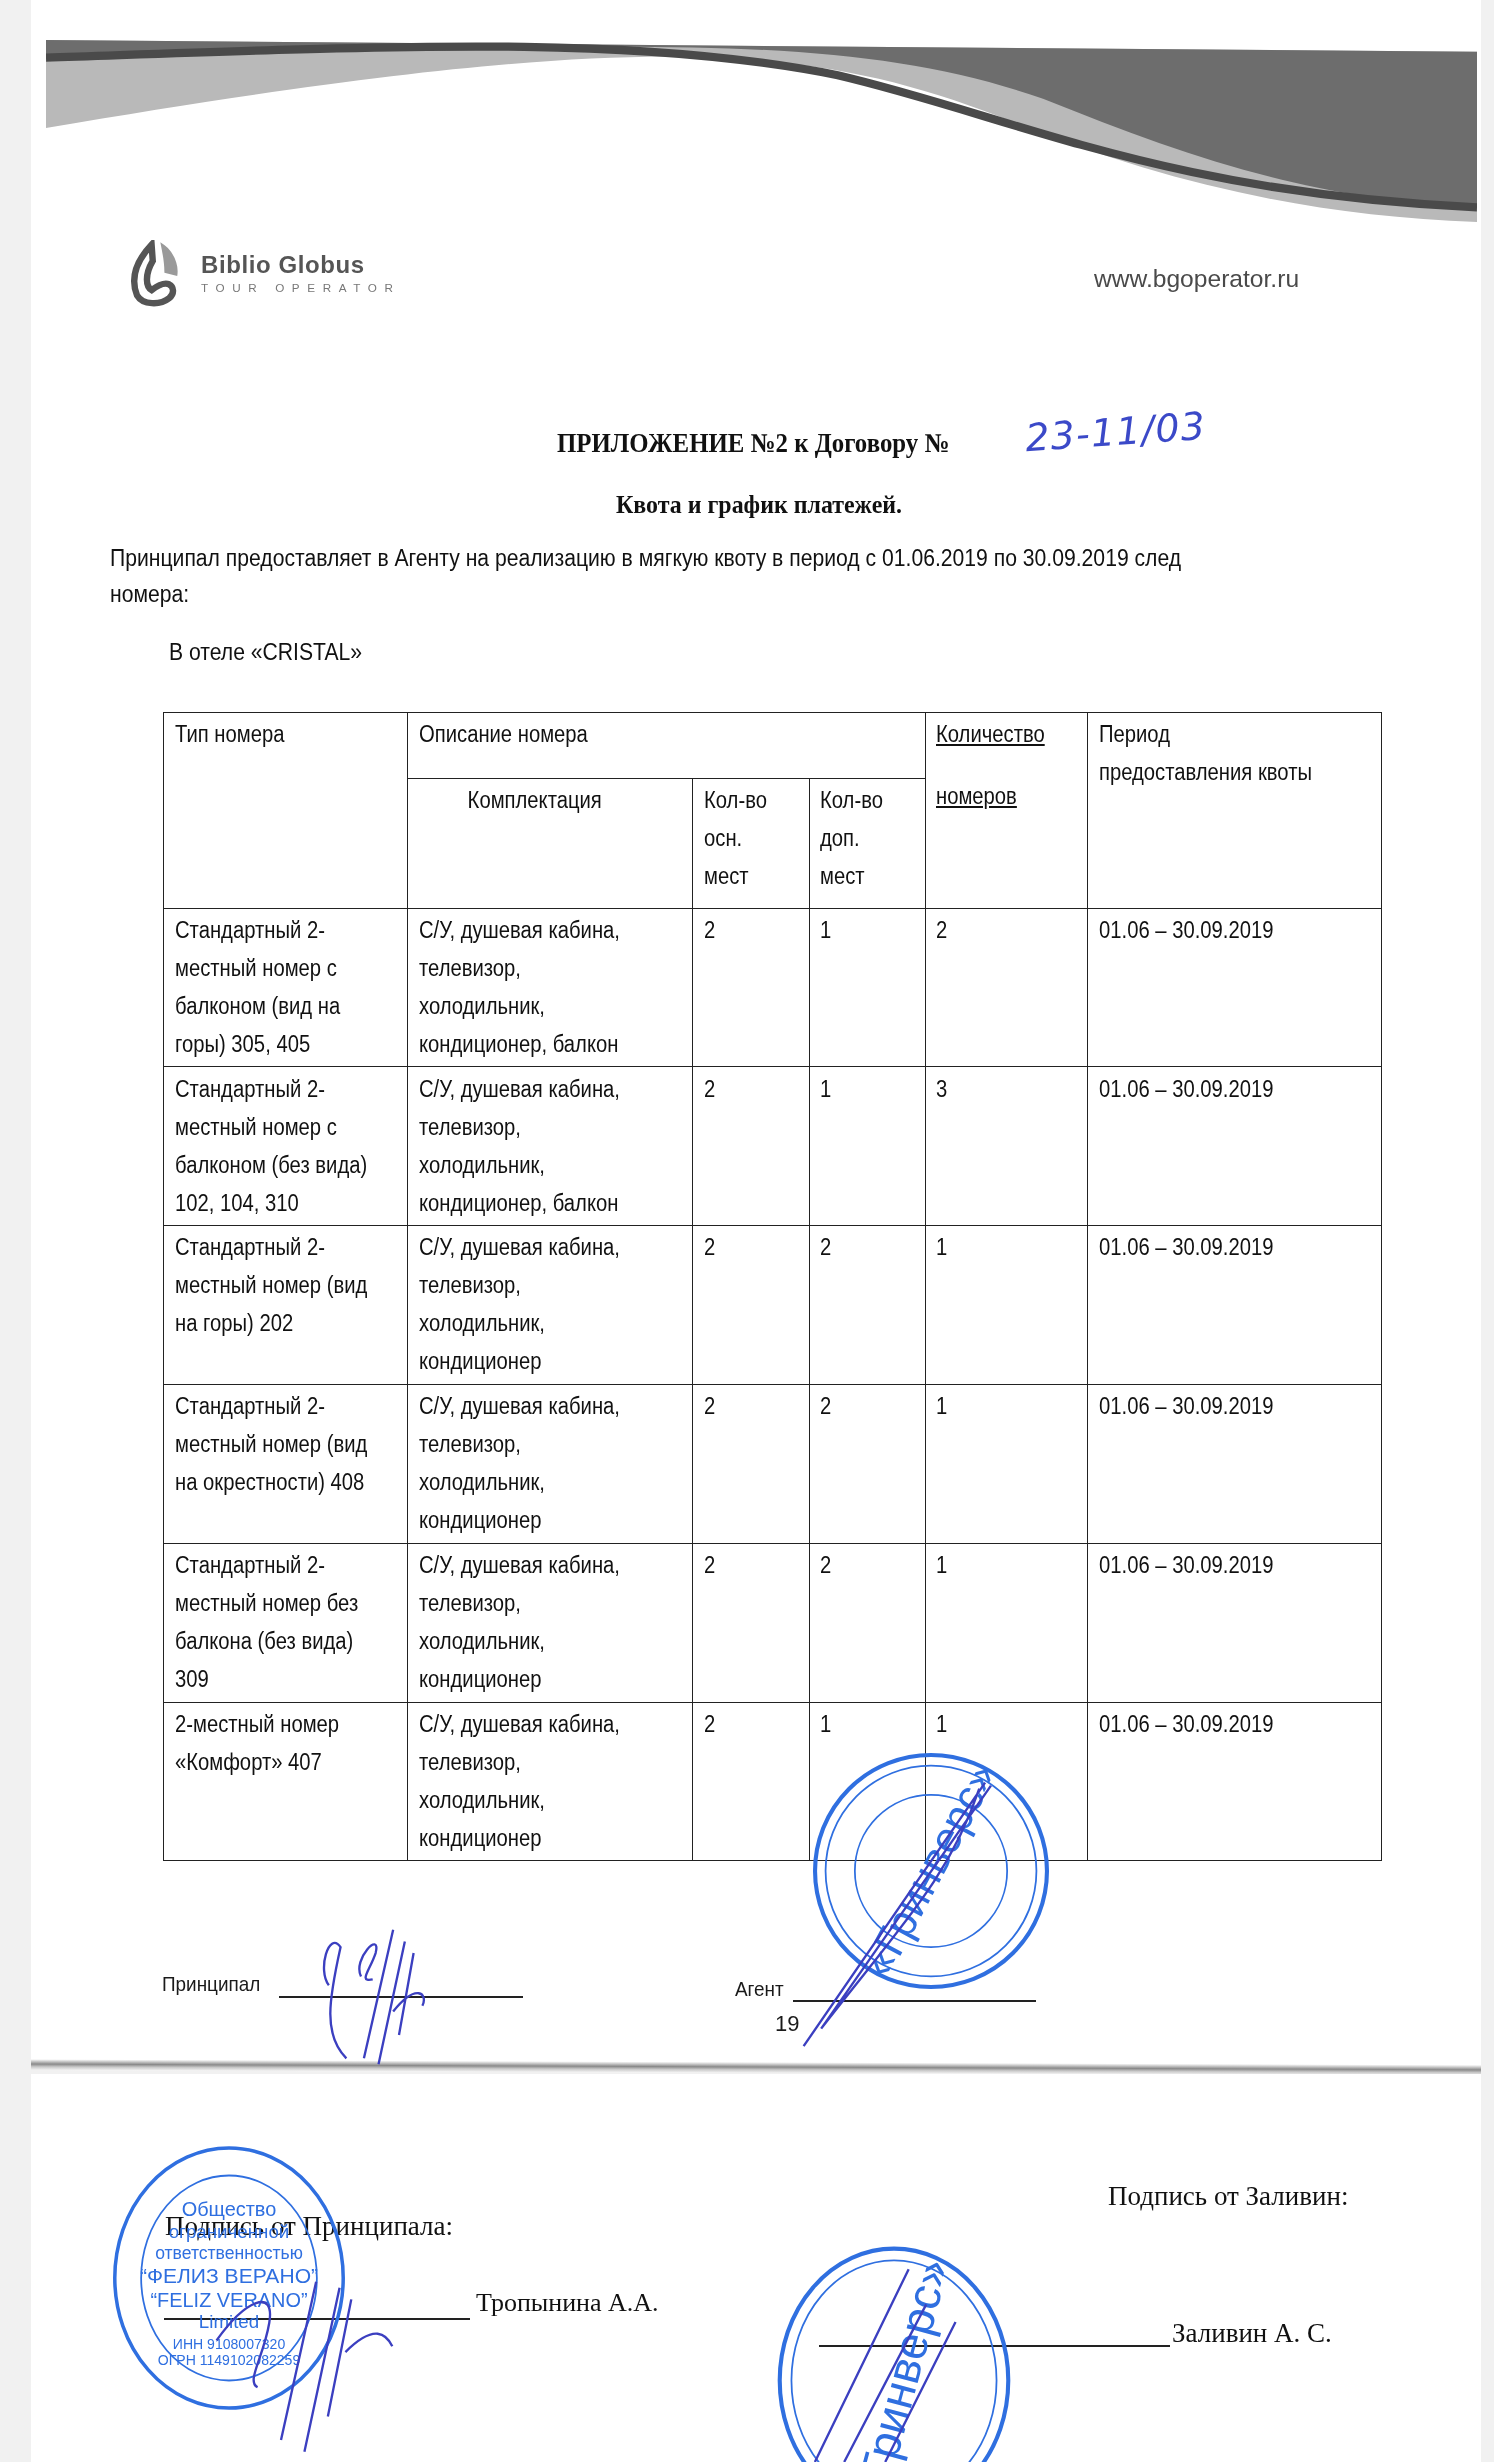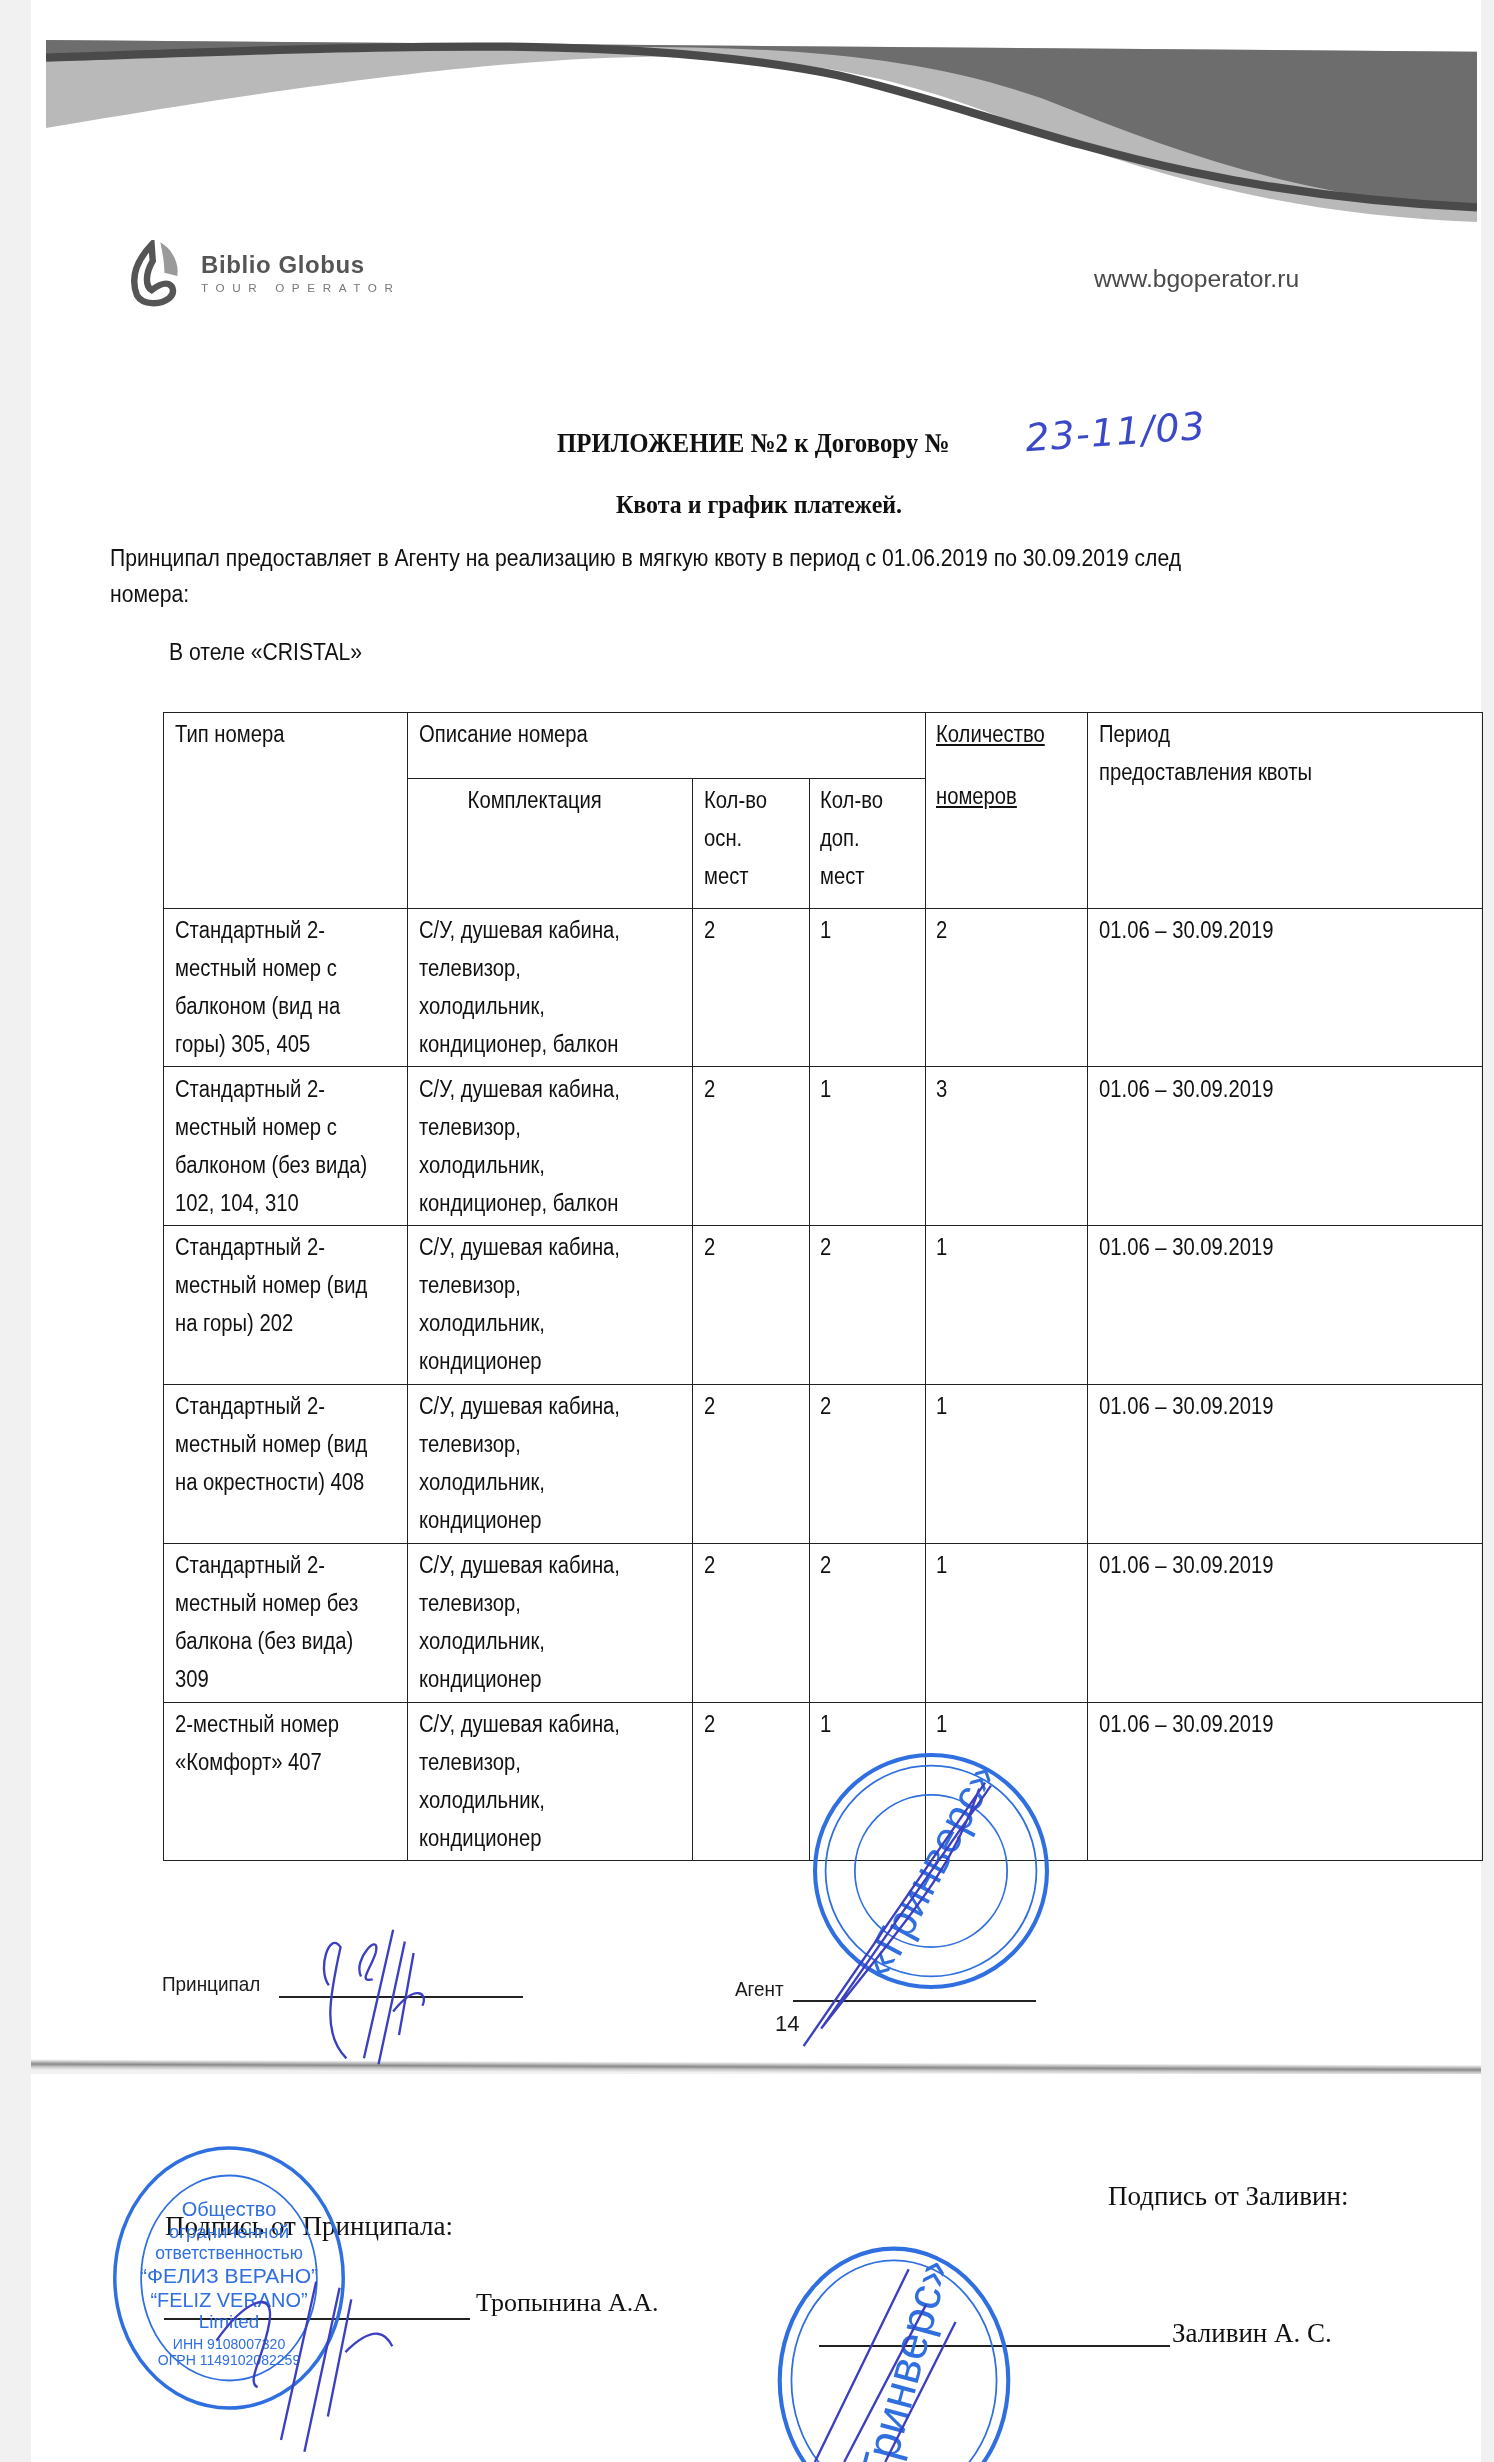--- a/index.html
+++ b/index.html
@@ -34,21 +34,21 @@
   .handwritten-number { position:absolute; left:1025px; top:410px; font-family:"DejaVu Sans", sans-serif;
            font-size:38px; color:#3b49c8; font-style:italic; transform:rotate(-4deg); letter-spacing:1.2px; }
   .subtitle { position:absolute; left:616px; top:490px; font-family:"Liberation Serif", serif;
            font-weight:bold; font-size:26px; color:#111; transform:scaleX(0.92); transform-origin:left; }
   .intro { position:absolute; left:110px; top:540px; width:1267px; font-size:23.5px; line-height:36px; color:#111;
            transform:scaleX(0.9); transform-origin:left; }
   .hotel { position:absolute; left:169px; top:639px; font-size:23.5px; color:#111;
            transform:scaleX(0.9); transform-origin:left; }
 
   table.quota {
-    position:absolute; left:163px; top:712px; width:1320px; border-collapse:collapse;
+    position:absolute; left:163px; top:712px; width:1219px; border-collapse:collapse;
     font-size:23px; line-height:38px; color:#111;
   }
   table.quota td, table.quota th {
     border:1.8px solid #222; vertical-align:top; text-align:left; font-weight:normal;
     padding:2.3px 10.6px 3.5px 10.6px;
   }
   table.quota .c1 { width:222px; }
   table.quota .c2 { width:263px;text-align:center; }
   table.quota .c3 { width:94px; }
   table.quota .c4 { width:94px; }
@@ -257,21 +257,21 @@
           <span class="cell-text">01.06 – 30.09.2019</span>
         </td>
     </tr>
   </tbody>
 </table>
 
 <div class="sig-principal-label">Принципал</div>
 <div class="sig-line-1"></div>
 <div class="sig-agent-label">Агент</div>
 <div class="sig-line-2"></div>
-<div class="page-number">14</div>
+<div class="page-number">19</div>
 
 <svg class="overlay" style="left:808px; top:1748px; width:246px; height:246px;" viewBox="0 0 420 420">
   <circle cx="210" cy="210" r="198" fill="none" stroke="#2f6fe0" stroke-width="7"></circle>
   <circle cx="210" cy="210" r="180" fill="none" stroke="#2f6fe0" stroke-width="3"></circle>
   <circle cx="210" cy="210" r="130" fill="none" stroke="#2f6fe0" stroke-width="3"></circle>
   <text class="stamp-text" x="210" y="232" font-size="74" text-anchor="middle" transform="rotate(-62 210 210)">«Гринверс»</text>
 </svg>
 
 <svg class="overlay" style="left:305px; top:1918px; width:188px; height:152px;" viewBox="0 0 320 260">
   <path d="M40,115 C20,90 40,20 60,50 C40,140 30,200 70,240 M95,100 C80,70 130,20 120,60 C110,90 90,110 115,105 M150,20 L100,240 M170,40 L125,250 M185,60 L160,200 M150,160 C190,110 210,130 200,150" fill="none" stroke="#3b3fc0" stroke-width="4"></path>

